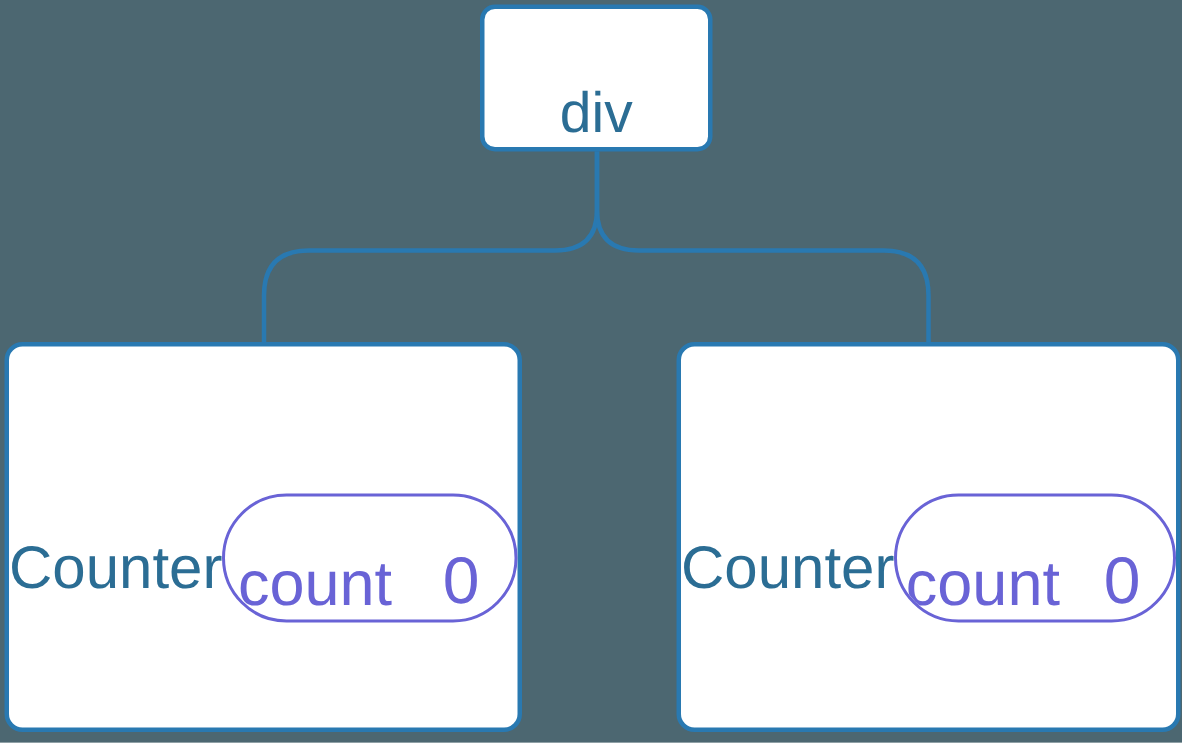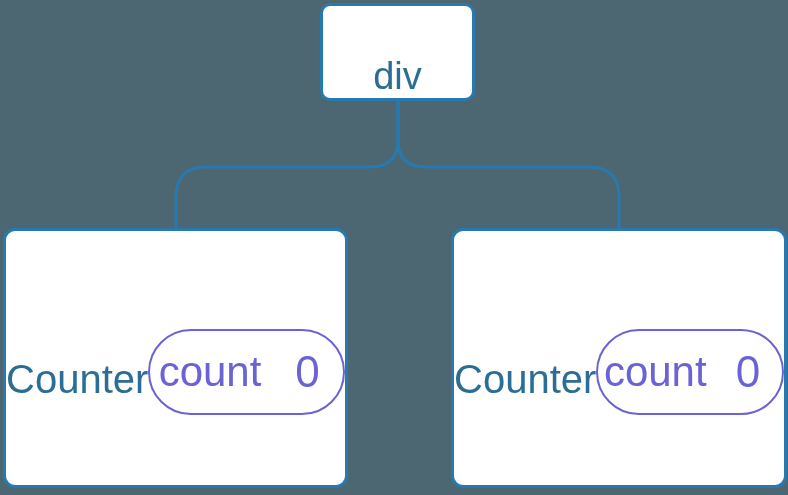--- a/index.html
+++ b/index.html
@@ -60,21 +60,21 @@
     line-height: 1;
   }
   .state-pill {
     margin-top: 27px;
     width: 270px;
     height: 86px;
     box-sizing: border-box;
     border: 2px solid #6963d6;
     border-radius: 54px;
     display: flex;
-    align-items: center;
+    align-items: flex-end;
     color: #6963d6;
     overflow: hidden;
   }
   .state-key {
     flex: 0 0 62%;
     display: flex;
     align-items: center;
     justify-content: center;
     font-size: 42px;
   }

